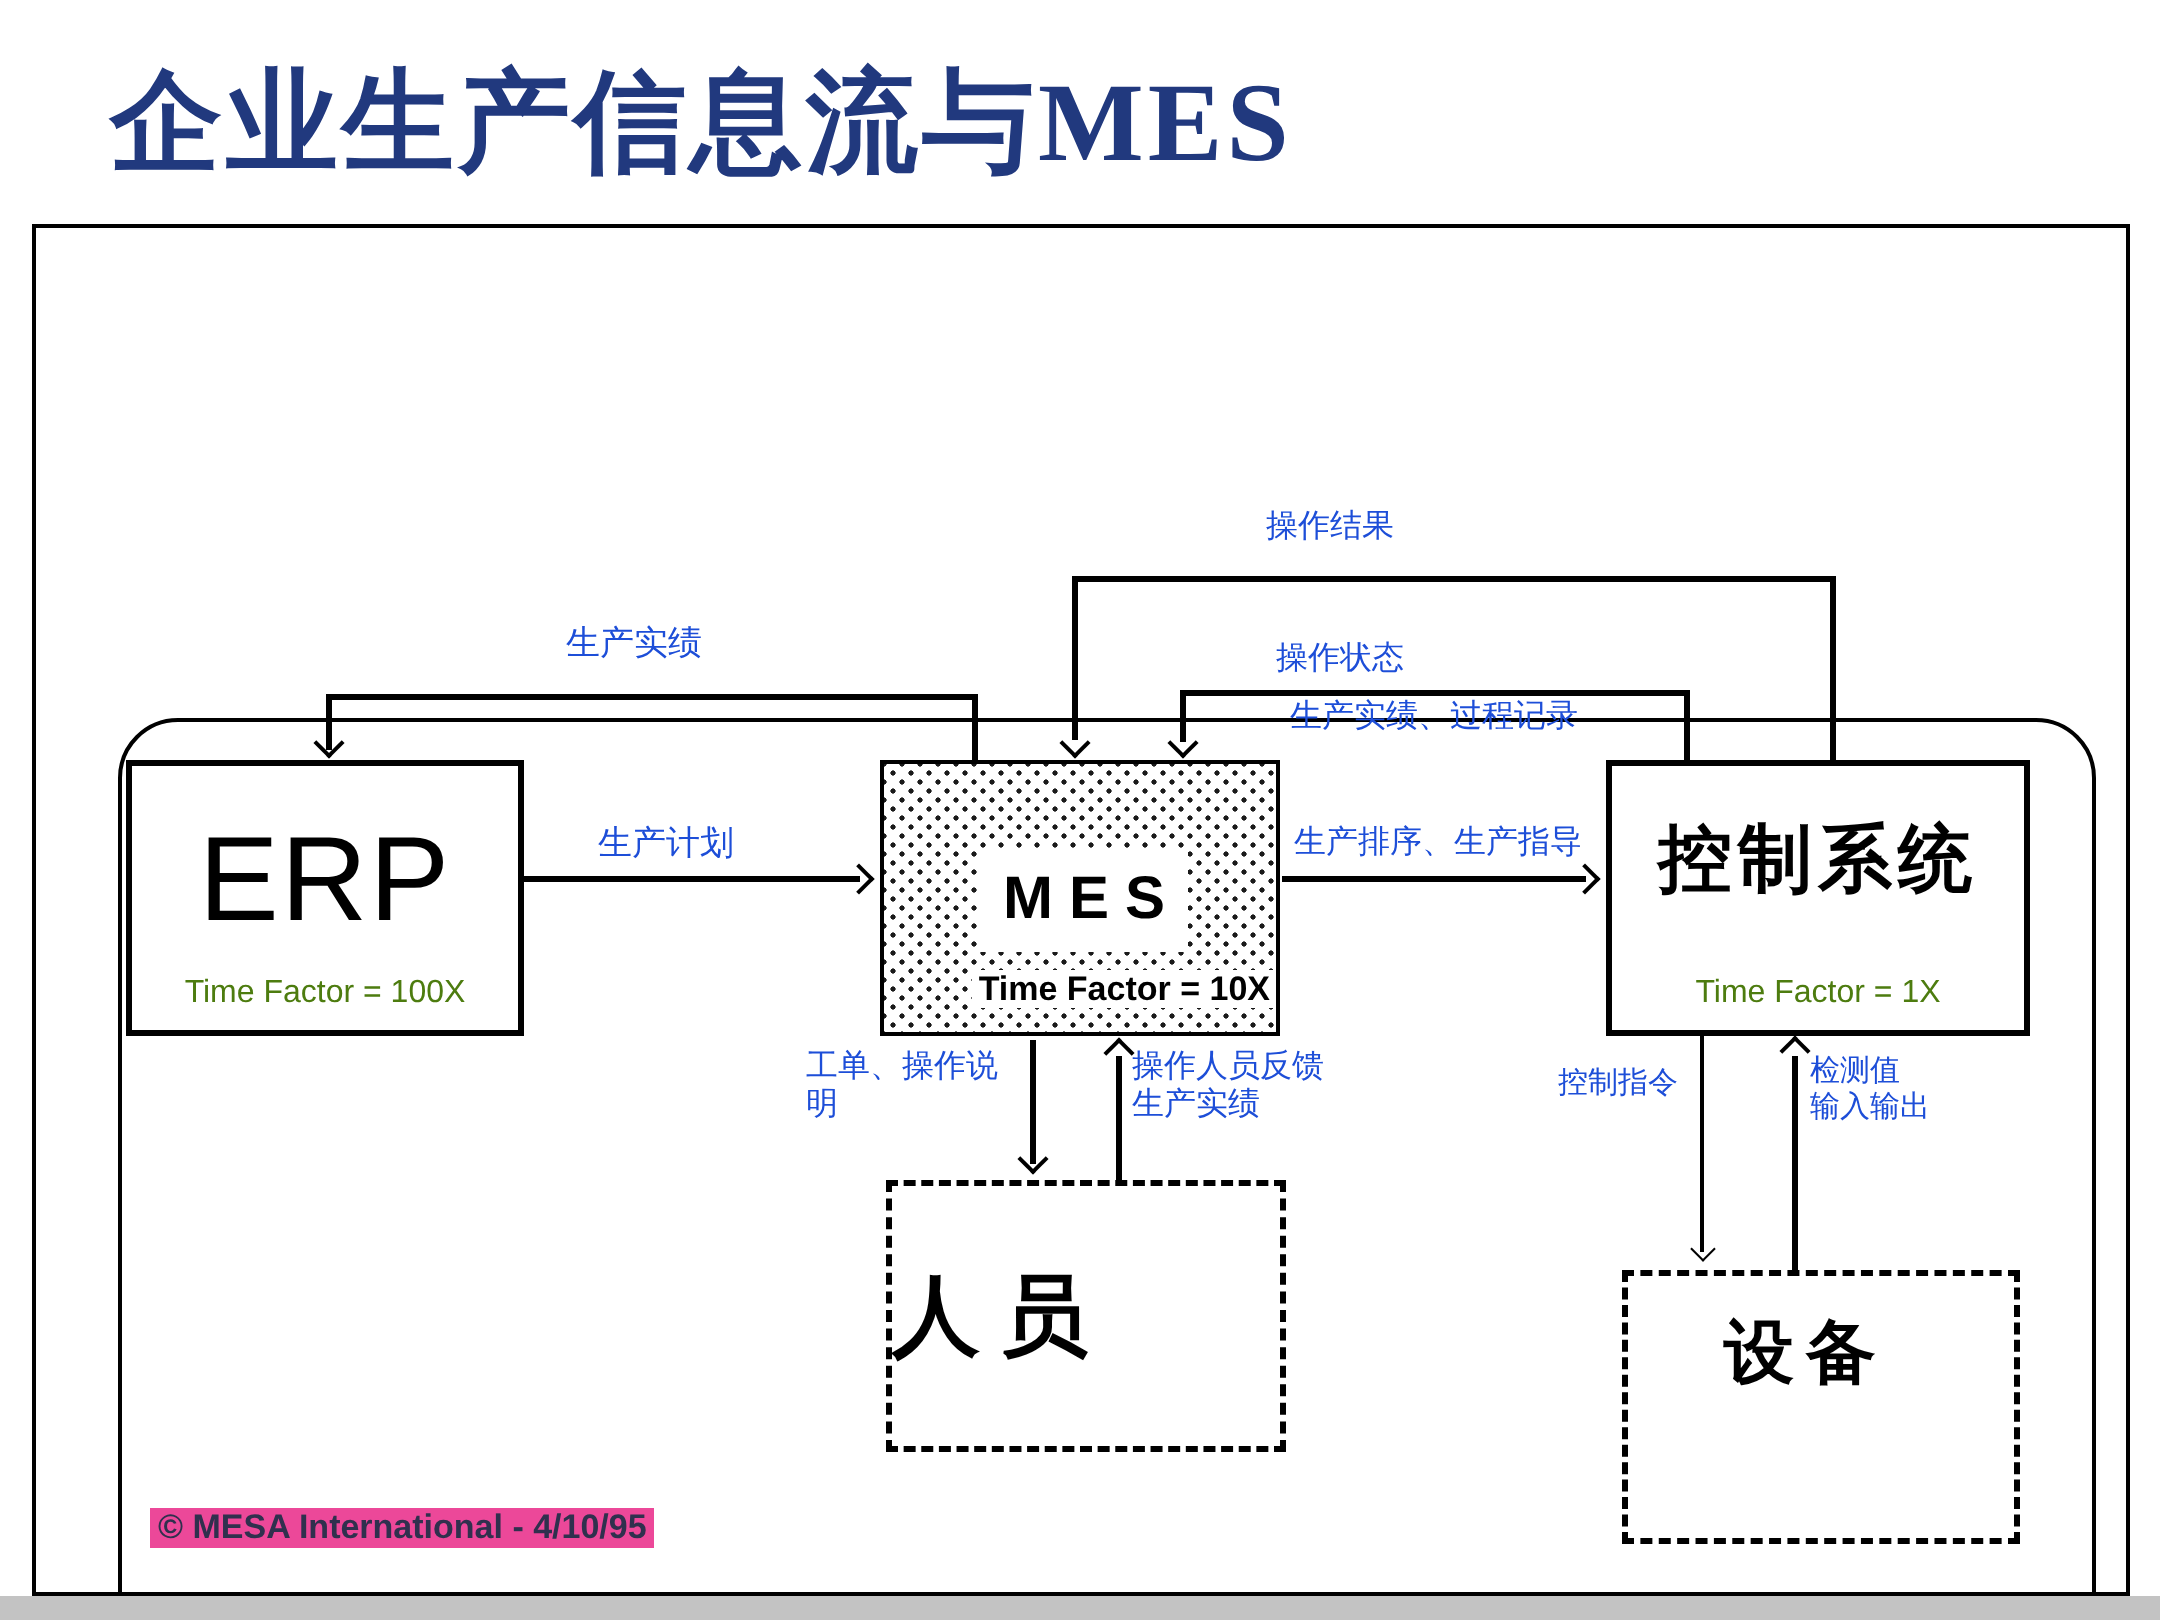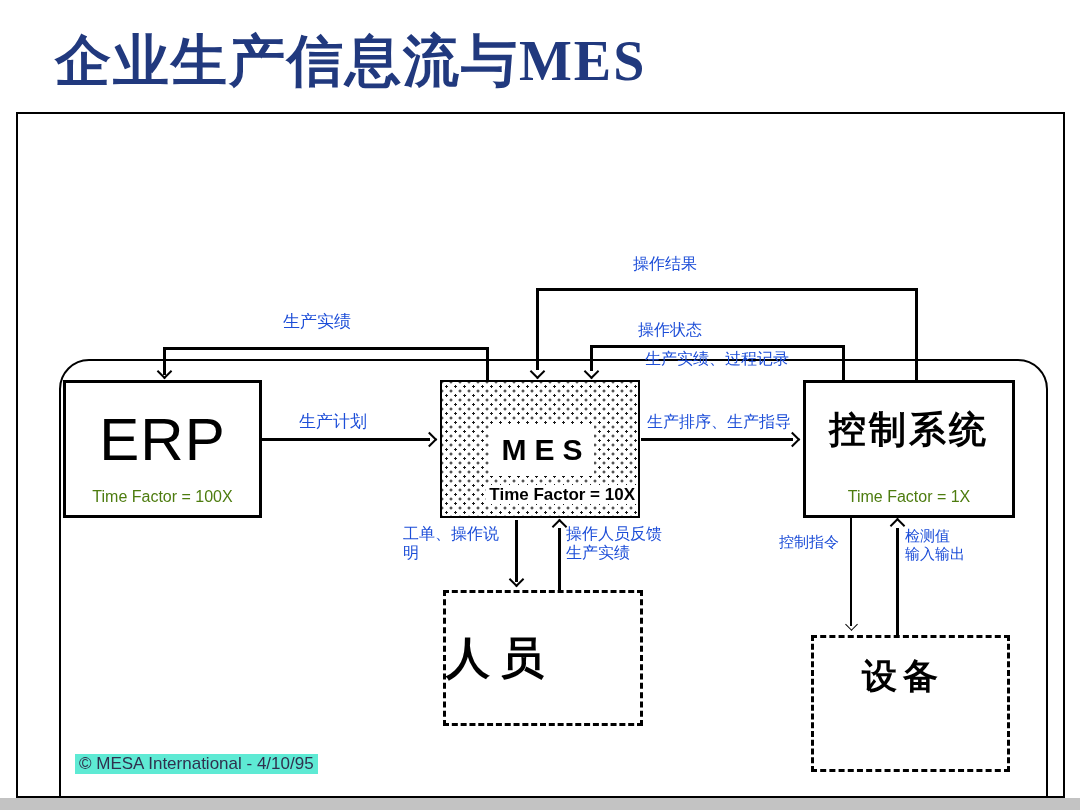--- a/index.html
+++ b/index.html
@@ -50,21 +50,21 @@
   .chev { position:absolute; width:11px; height:11px; border:0 solid #000; background:transparent; }
   .chev.down  { border-left-width:2.5px; border-bottom-width:2.5px; transform:rotate(-45deg); }
   .chev.up    { border-left-width:2.5px; border-top-width:2.5px;    transform:rotate(45deg); }
   .chev.right { border-right-width:2.5px; border-top-width:2.5px;   transform:rotate(45deg); }
   .chev.small { width:9px; height:9px; }
   .chev.small.down { border-left-width:1.5px; border-bottom-width:1.5px; }
 
   .flbl { position:absolute; font-size:16px; color:#1d4ed8; white-space:nowrap; line-height:1.2; }
   .flbl.sm { font-size:15px; white-space:normal; }
   .copyright { position:absolute; left:75px; top:754px; font-size:17px; color:#30304e;
-    background:#5eead4; padding:0 4px; }
+    background:#ec4899; padding:0 4px;font-weight:bold; }
 </style>
 </head>
 <body>
 
 <div class="page">
 
   <div class="title" style="color: rgb(33, 57, 126);">企业生产信息流与MES</div>
 
   <div class="panel">
     <div class="rounded"></div>

